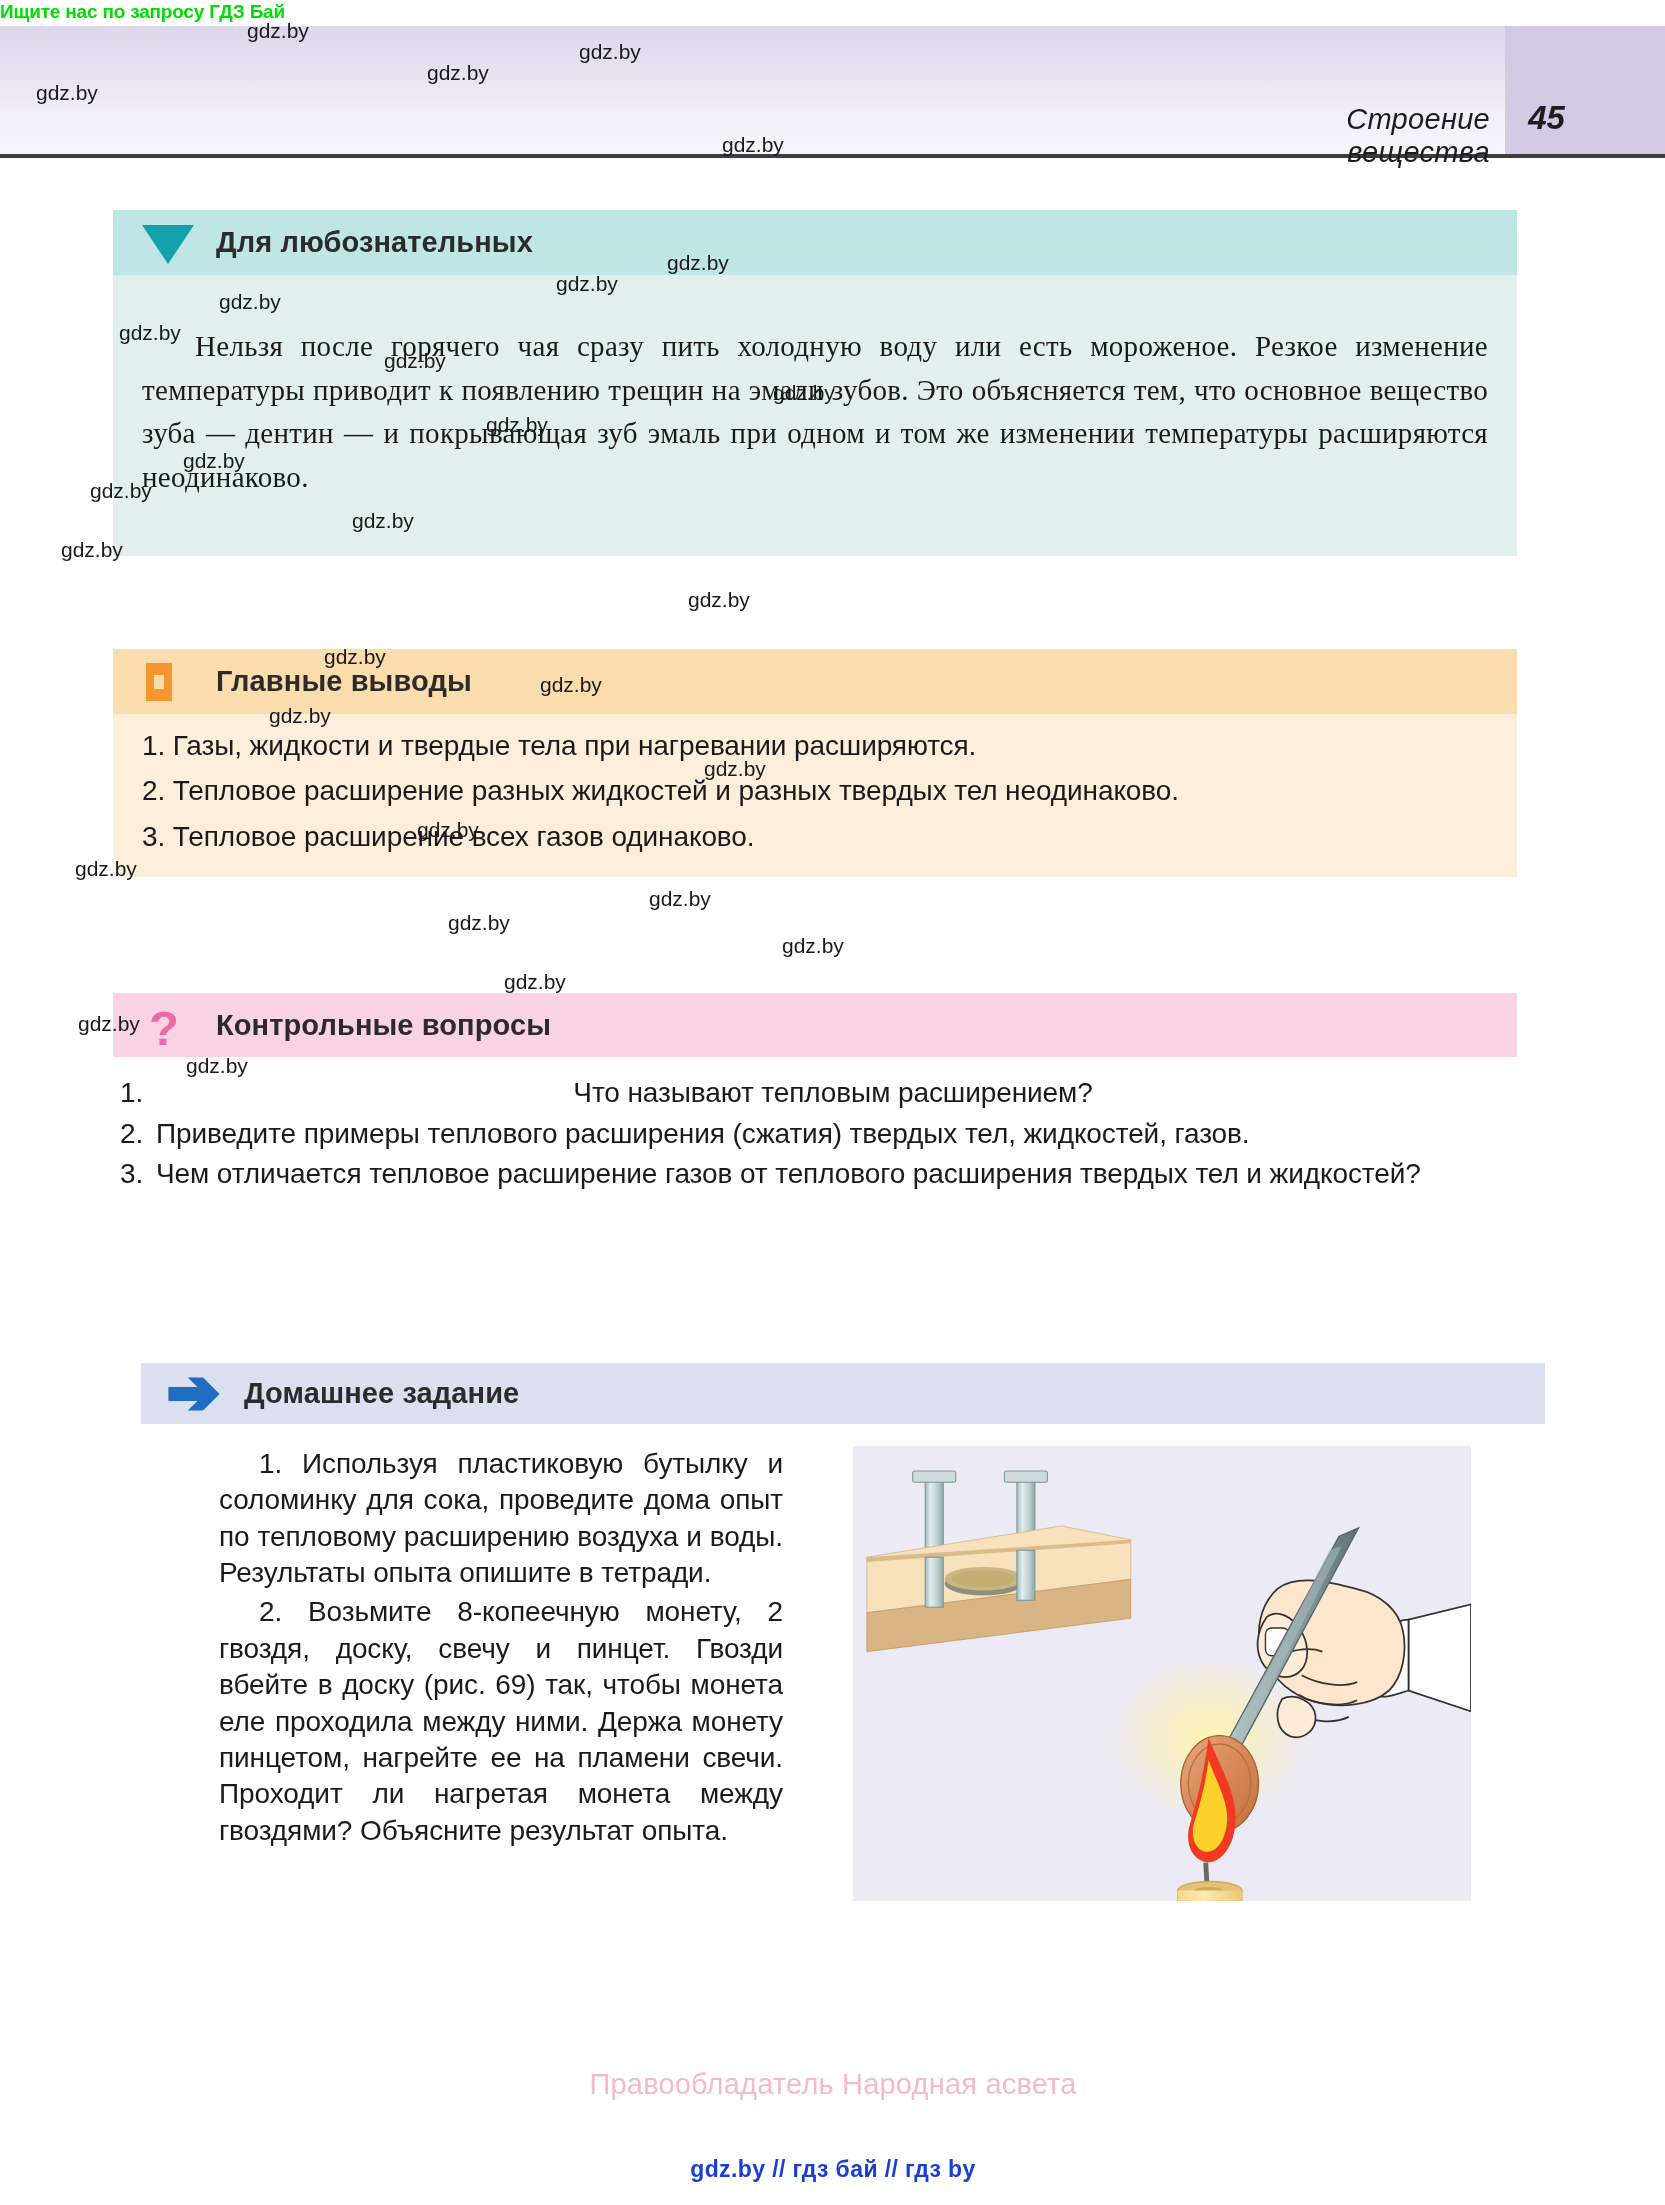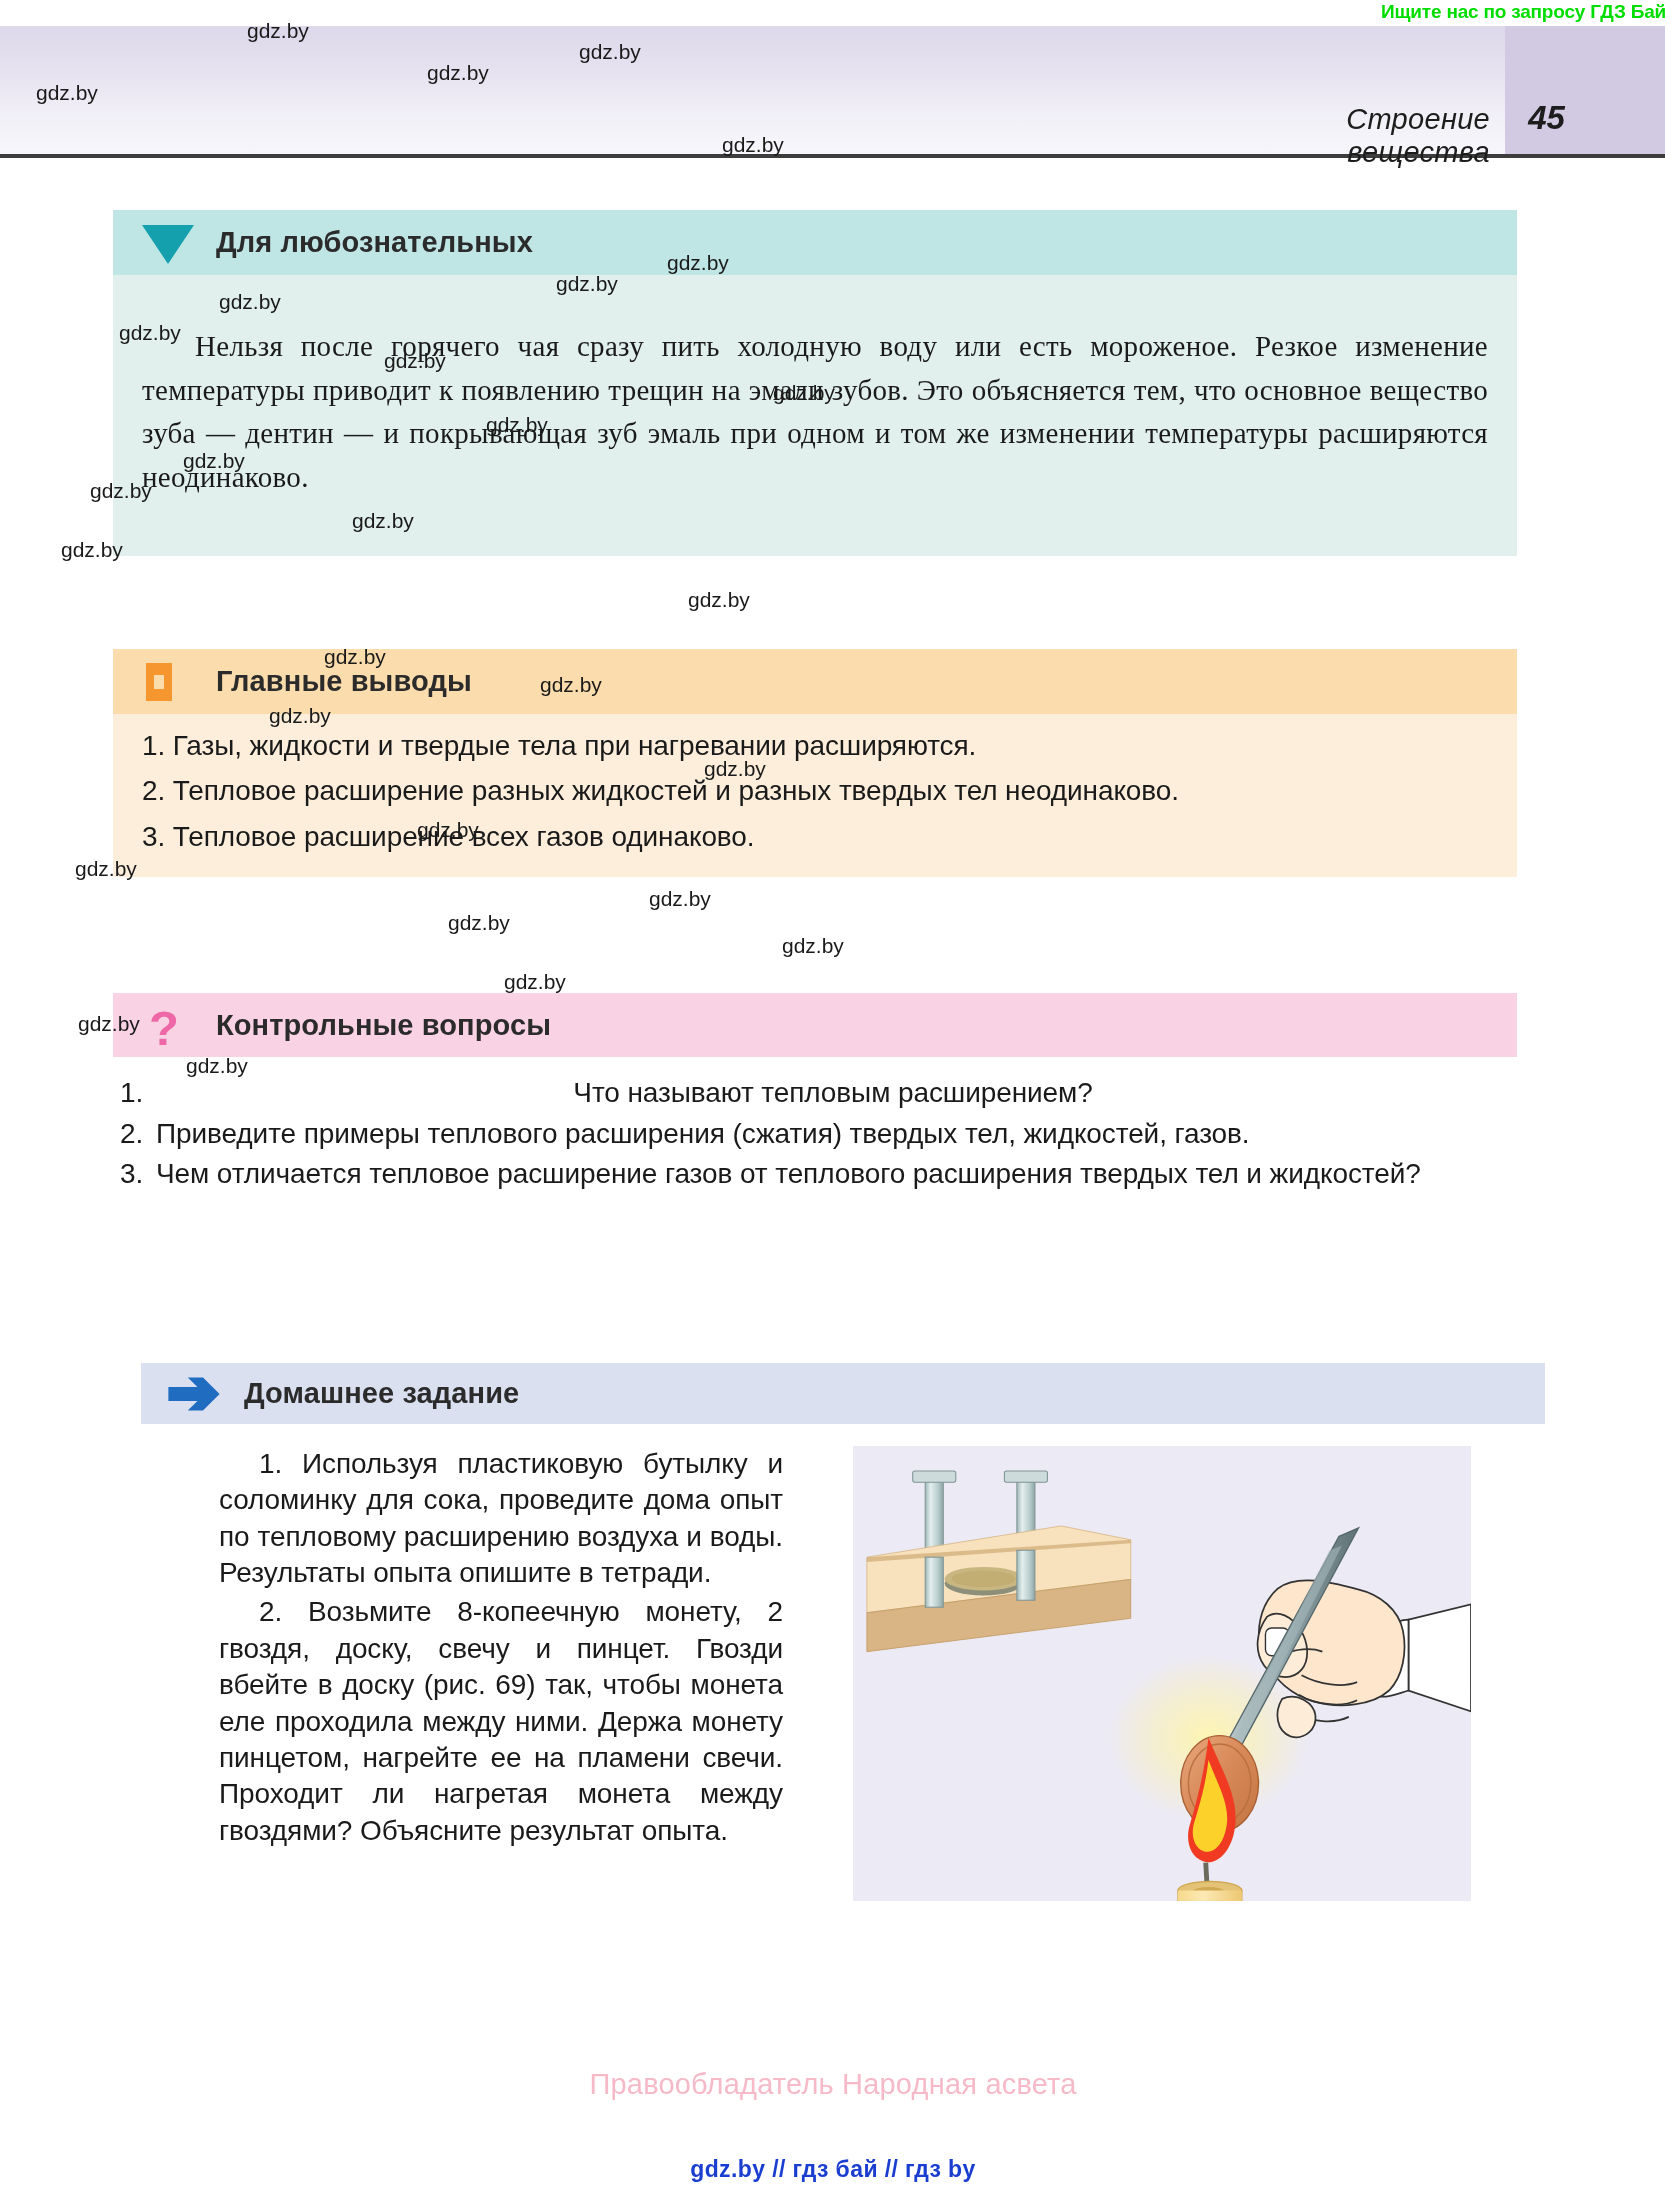--- a/index.html
+++ b/index.html
@@ -14,21 +14,21 @@
     overflow: hidden;
     font-family: "Liberation Sans", sans-serif;
   }
 
   
   .promo-bar {
     position: absolute;
     top: 0; left: 0;
     width: 1666px;
     height: 26px;
-    text-align: right;
+    text-align: left;
   }
   .promo-text {
     font-family: "Liberation Sans", sans-serif;
     font-size: 19px;
     font-weight: bold;
     color: #00dd00;
     line-height: 23.6px;
     letter-spacing: -0.2px;
   }
 

